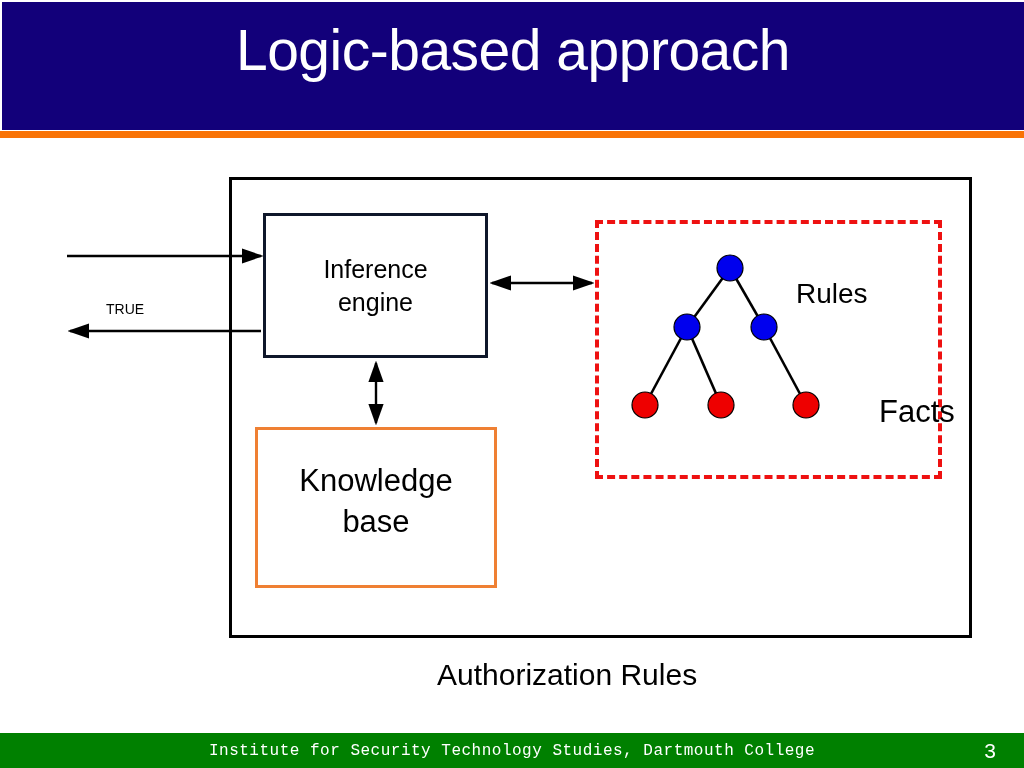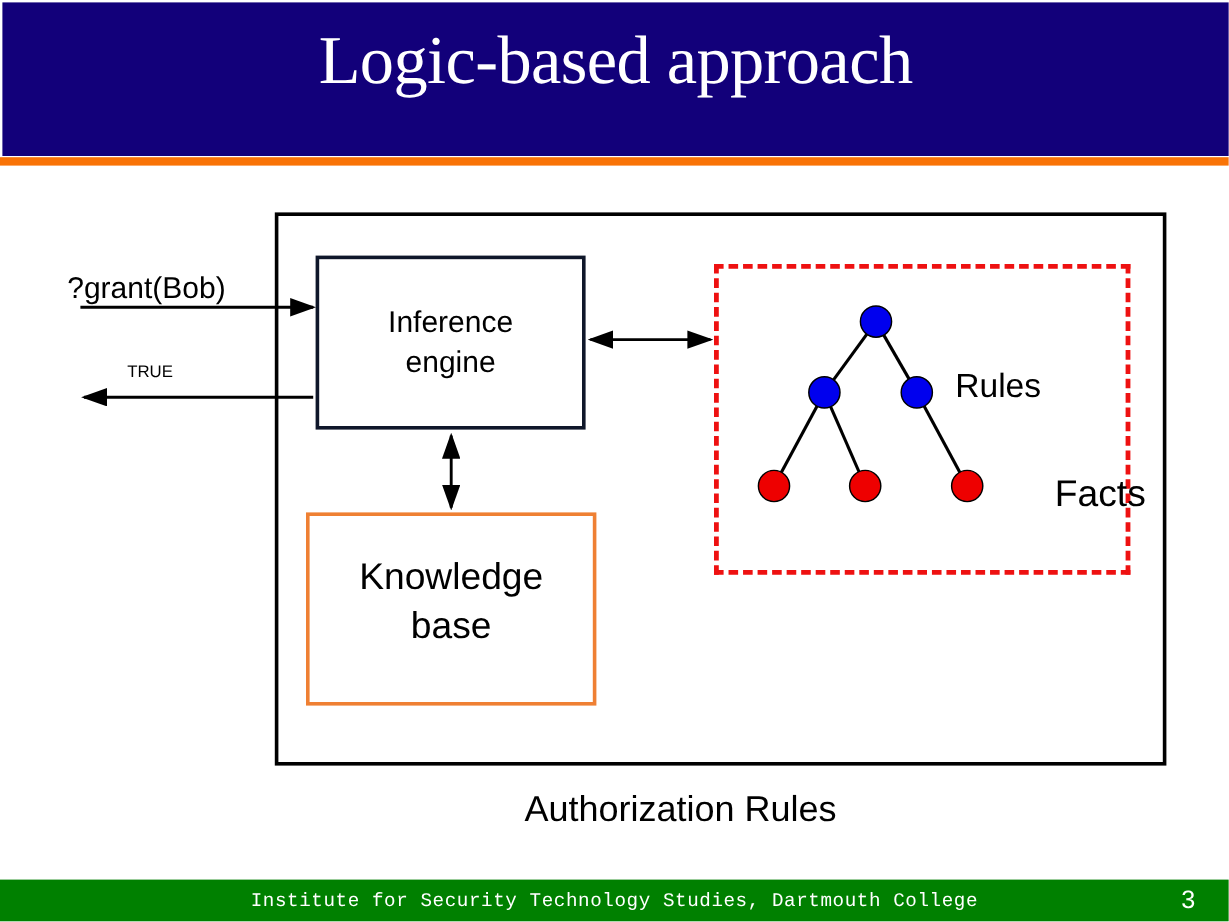--- a/index.html
+++ b/index.html
@@ -31,21 +31,21 @@
     position: absolute;
     left: 0;
     top: 0;
     width: 100%;
     height: 96px;
     display: flex;
     align-items: center;
     justify-content: center;
     color: #ffffff;
     font-size: 57px;
-    font-family: Liberation Serif, serif;
+    font-family: Liberation Sans, sans-serif;
     font-weight: 400;
     letter-spacing: -0.5px;
     white-space: nowrap;
   }
   #title-rule {
     position: absolute;
     left: 0px;
     top: 131px;
     width: 1024px;
     height: 7px;
@@ -132,21 +132,21 @@
 
   
   .label {
     position: absolute;
     color: #000000;
     font-size: 25px;
     white-space: nowrap;
   }
   #label-grant   { left: 56px;  top: 88px;  }
   #label-true    { left: 106px; top: 163px; font-size: 14px; }
-  #label-rules   { left: 796px; top: 140px; font-size: 28px; margin-top: 28px; }
+  #label-rules   { left: 796px; top: 140px; font-size: 28px; }
   #label-facts   { left: 879px; top: 256px; font-size: 31px; }
   #label-proof   { left: 694px; top: 353px; font-size: 26px; }
   #label-server  { left: 437px; top: 520px; font-size: 30px; }
 
   
   #vector-layer {
     position: absolute;
     left: 0;
     top: 0;
     width: 1024px;
@@ -242,21 +242,20 @@
     <g id="tree-nodes">
         <circle cx="730" cy="130" r="13" fill="#0000ee" stroke="#000000" stroke-width="1.2"></circle>
         <circle cx="687" cy="189" r="13" fill="#0000ee" stroke="#000000" stroke-width="1.2"></circle>
         <circle cx="764" cy="189" r="13" fill="#0000ee" stroke="#000000" stroke-width="1.2"></circle>
         <circle cx="645" cy="267" r="13" fill="#ee0000" stroke="#000000" stroke-width="1.2"></circle>
         <circle cx="721" cy="267" r="13" fill="#ee0000" stroke="#000000" stroke-width="1.2"></circle>
         <circle cx="806" cy="267" r="13" fill="#ee0000" stroke="#000000" stroke-width="1.2"></circle>
       </g>
   </svg>
 
-  <span class="label" id="label-grant">?grant(Bob)</span>
   <span class="label" id="label-true">TRUE</span>
   <span class="label" id="label-rules">Rules</span>
   <span class="label" id="label-facts">Facts</span>
   <span class="label" id="label-server">Authorization Rules</span>
 </div>
 
 <div id="footer-bar">
   <div id="footer-text">Institute for Security Technology Studies, Dartmouth College</div>
   <div id="footer-page">3</div>
 </div>

